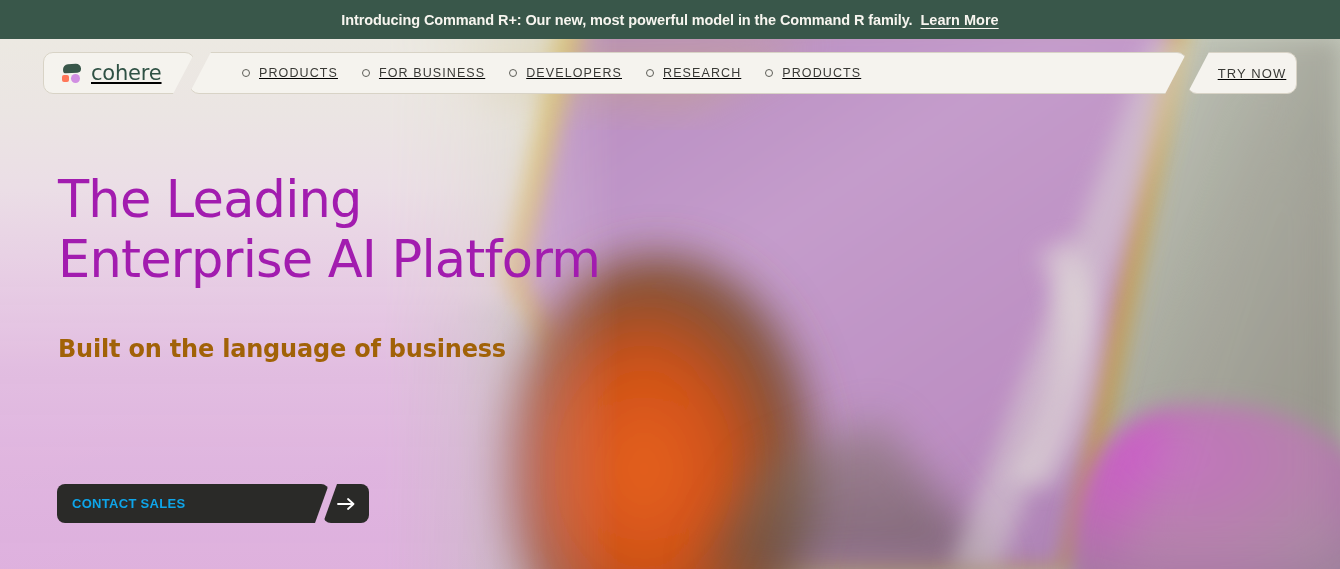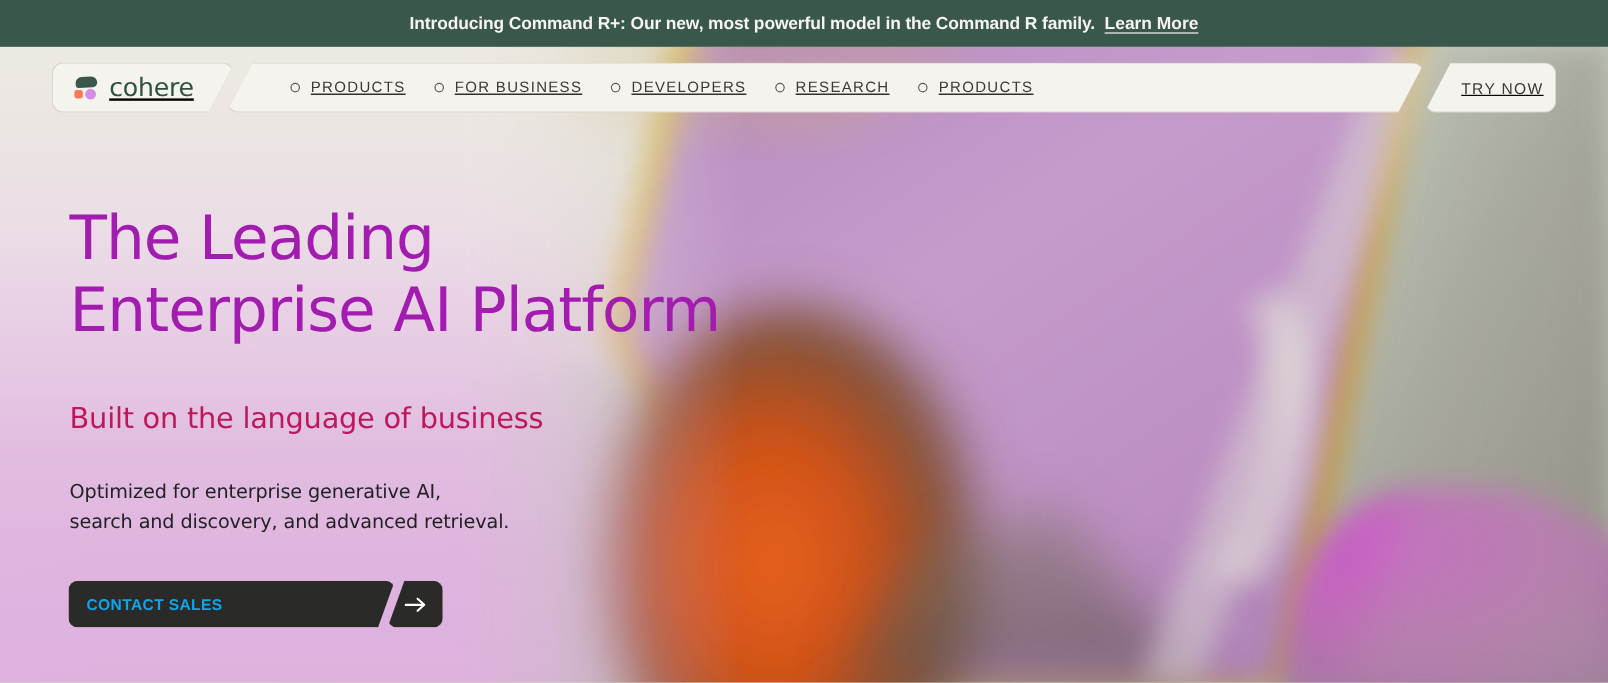--- a/index.html
+++ b/index.html
@@ -218,22 +218,22 @@
     color: #a21caf;
     letter-spacing: -0.8px;
     white-space: pre;
   }
 
   .subhead {
     position: absolute;
     top: 296px; left: 58px;
     font-family: "DejaVu Sans", sans-serif;
     font-size: 24px;
-    font-weight: 400;
-    color: #be185d;
+    font-weight: 700;
+    color: #a16207;
     letter-spacing: -0.2px;
   }
 
   .body-copy {
     position: absolute;
     top: 358px; left: 58px;
     font-family: "DejaVu Sans", sans-serif;
     font-size: 16px;
     line-height: 25px;
     font-weight: 400;
@@ -417,22 +417,20 @@
 
   </div>
 
   <div class="hero">
 
     <h1 class="headline">The Leading
 Enterprise AI Platform</h1>
 
     <h2 class="subhead">Built on the language of business</h2>
 
-    <p class="body-copy">Optimized for enterprise generative AI,
-search and discovery, and advanced retrieval.</p>
 
     <div class="cta-row">
       <div class="btn-primary">
         <span class="btn-primary-label">CONTACT SALES</span>
       </div>
       <div class="btn-arrow">
         <svg width="19" height="14" viewBox="0 0 19 14">
           <path d="M1 7 H16" stroke="#ffffff" stroke-width="1.8" fill="none" stroke-linecap="round"></path>
           <path d="M11 2 L16.5 7 L11 12" stroke="#ffffff" stroke-width="1.8" fill="none" stroke-linecap="round" stroke-linejoin="round"></path>
         </svg>

